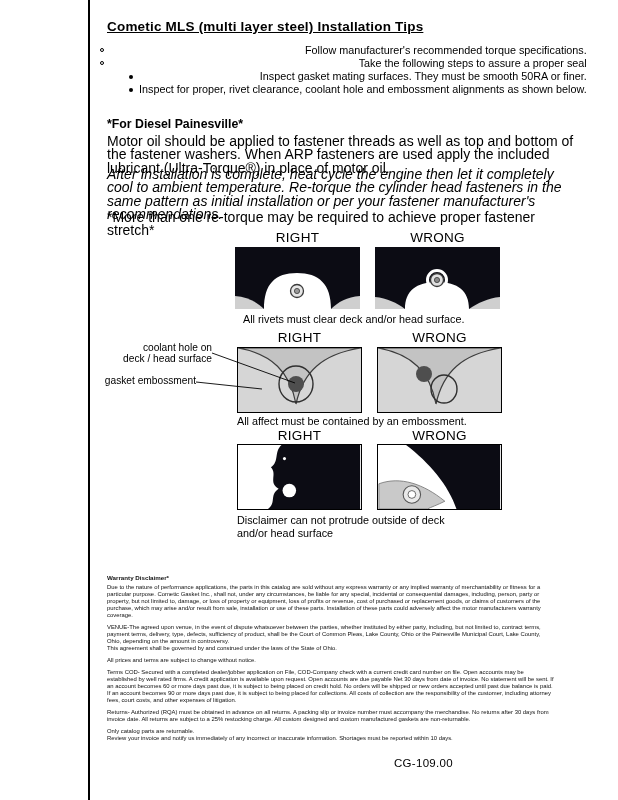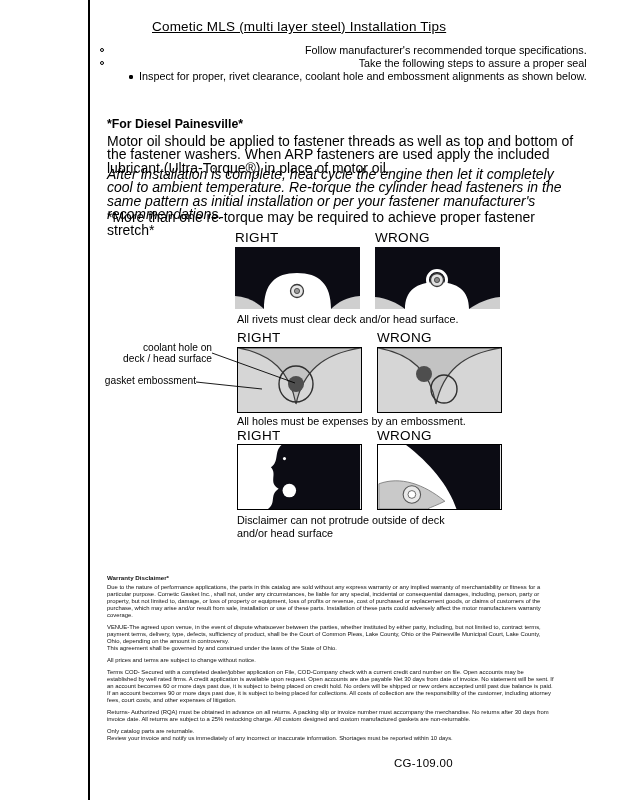--- a/index.html
+++ b/index.html
@@ -5,50 +5,50 @@
   * { margin:0; padding:0; box-sizing:border-box; }
   html,body { background:#ffffff; }
   .page {
     position:relative; width:618px; height:800px; background:#ffffff;
     font-family:"Liberation Sans", sans-serif; color:#000; overflow:hidden;
   }
   .vrule { position:absolute; left:88px; top:0; width:2px; height:800px; background:#000; }
 
   .title {
     position:absolute; left:107px; top:19px;
-    font-size:13.5px; font-weight:normal; text-decoration:underline; letter-spacing:0.2px;margin-left:45px;
+    font-size:13.5px; font-weight:bold; text-decoration:underline; letter-spacing:0.2px;
   }
 
   .tips { position:absolute; left:99px; top:44px; list-style:none; font-size:10.8px; line-height:13px; }
   .tip  { position:relative; padding-left:11px;text-align:right; }
   .bullet-circle { position:absolute; left:1px; top:4px; width:4px; height:4px; border:1px solid #000; border-radius:50%; }
   .subtips { list-style:none; margin-left:19px; }
   .subtip  { position:relative; padding-left:10px; }
   .bullet-dot { position:absolute; left:0; top:4.5px; width:4px; height:4px; background:#000; border-radius:50%; }
 
   .h2 { position:absolute; left:107px; top:117px; font-size:12.3px; font-weight:bold; }
   .para { position:absolute; left:107px; width:474px; font-size:14px; line-height:13.4px; }
   .para1 { top:135px; }
   .para2 { top:168px;font-style:italic; }
   .para3 { top:211px; }
 
-  .dg-hdr { position:absolute; width:125px; text-align:left; font-size:13.5px; letter-spacing:0.3px; }
+  .dg-hdr { position:absolute; width:125px; text-align:center; font-size:13.5px; letter-spacing:0.3px; }
   .hdr-r1-right{ left:235px; top:230px; } .hdr-r1-wrong{ left:375px; top:230px; }
   .hdr-r2-right{ left:237px; top:330px; } .hdr-r2-wrong{ left:377px; top:330px; }
   .hdr-r3-right{ left:237px; top:428px; } .hdr-r3-wrong{ left:377px; top:428px; }
 
   .panel { position:absolute; }
   .panel.bordered { border:1px solid #000; }
   .p-r1-right{ left:235px; top:247px; } .p-r1-wrong{ left:375px; top:247px; }
   .p-r2-right{ left:237px; top:347px; } .p-r2-wrong{ left:377px; top:347px; }
   .p-r3-right{ left:237px; top:444px; } .p-r3-wrong{ left:377px; top:444px; }
   .panel svg { display:block; }
 
   .caption { position:absolute; font-size:10.8px; line-height:13px; }
-  .cap1 { left:237px; top:313px; }
+  .cap1 { left:243px; top:313px; }
   .cap2 { left:237px; top:415px; }
   .cap3 { left:237px; top:514px; }
 
   .callout { position:absolute; font-size:10.2px; line-height:11px; text-align:right; }
   .co1 { left:120px; top:342px; width:92px; }
   .co2 { left:104px; top:375px; width:92px; }
   .callout-lines { position:absolute; left:192px; top:346px; z-index:5; pointer-events:none; }
 
   .legal { position:absolute; left:107px; top:574px; width:447px; font-size:5.9px; line-height:7px; color:#111; }
   .legal .lg-h { font-size:6.2px; font-weight:bold; margin-bottom:3px; }
@@ -70,20 +70,21 @@
     <li class="tip">
       <span class="bullet-circle"></span>
       <span>Follow manufacturer's recommended torque specifications.</span>
     </li>
     <li class="tip">
       <span class="bullet-circle"></span>
       <span>Take the following steps to assure a proper seal</span>
       <ul class="subtips">
         <li class="subtip">
           <span class="bullet-dot"></span>
+          <span>Inspect gasket mating surfaces.  They must be smooth 50RA or finer.</span>
         </li>
         <li class="subtip">
           <span class="bullet-dot"></span>
           <span>Inspect for proper, rivet clearance, coolant hole and embossment alignments as shown below.</span>
         </li>
       </ul>
     </li>
   </ul>
 
   <h2 class="h2">*For Diesel Painesville*</h2>
@@ -140,21 +141,21 @@
     </svg>
   </div>
   <div class="panel bordered p-r2-wrong">
     <svg viewBox="0 0 123 64" width="123" height="64">
       <rect width="123" height="64" fill="#d6d6d6"></rect>
       <path d="M0,0 C34,6 52,24 58,56 C65,24 84,6 123,0 Z" fill="#c3c3c3" stroke="#3c3c3c" stroke-width="1.2"></path>
       <ellipse cx="66" cy="41" rx="13" ry="14" fill="none" stroke="#2f2f2f" stroke-width="1.4"></ellipse>
       <circle cx="46" cy="26" r="8" fill="#4e4e4e"></circle>
     </svg>
   </div>
-  <div class="caption cap2">All holes must be expenses by an embossment.</div>
+  <div class="caption cap2">All affect must be contained by an embossment.</div>
 
   <div class="dg-hdr hdr-r3-right">RIGHT</div>
   <div class="dg-hdr hdr-r3-wrong">WRONG</div>
 
   <div class="panel bordered p-r3-right">
     <svg viewBox="0 0 125 66" width="123" height="64">
       <rect width="125" height="66" fill="#ffffff"></rect>
       <path d="M44,0 H125 V66 H30 C39,59 31,52 41,45 C30,39 40,30 33,23 C42,17 36,7 44,0 Z" fill="#0c0c14"></path>
       <circle cx="52" cy="47" r="7" fill="#ffffff"></circle>
       <circle cx="47" cy="14" r="1.6" fill="#ffffff"></circle>

